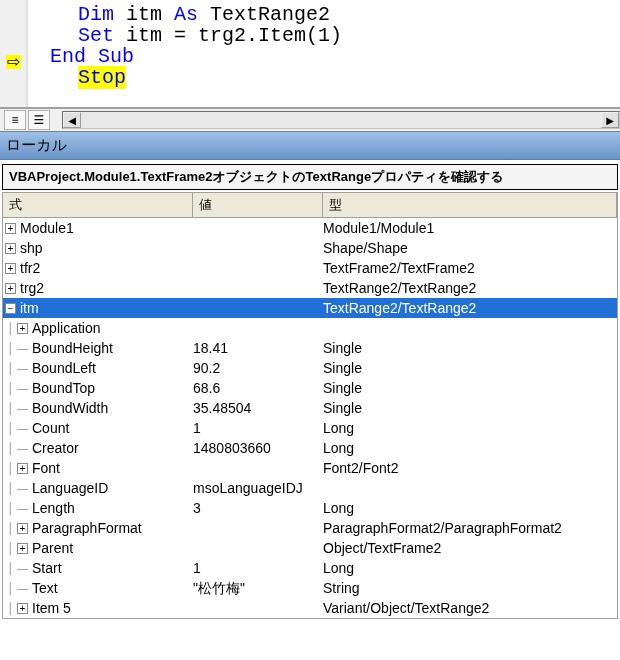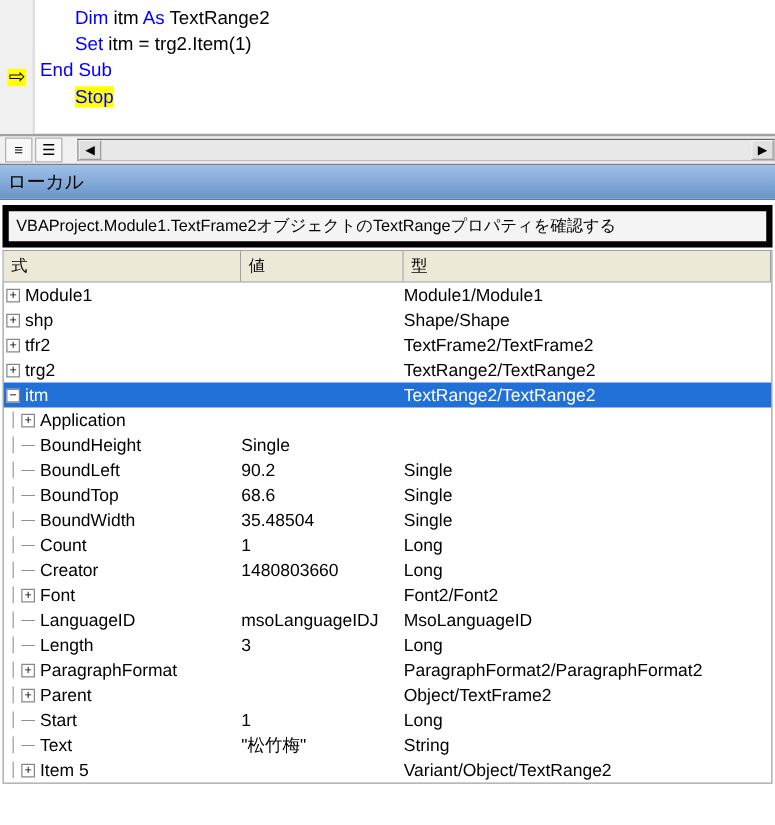--- a/index.html
+++ b/index.html
@@ -30,23 +30,23 @@
     position: absolute;
     left: 6px;
     top: 55px;
     font-size: 16px;
     color: #000;
     background: #ffff00;
     line-height: 14px;
     padding: 0 1px;
   }
   .code-lines {
-    margin-left: 26px;
-    font-family: Liberation Sans, sans-serif;
-    font-size: 15px;
+    margin-left: 44px;
+    font-family: Liberation Mono, monospace;
+    font-size: 20px;
     line-height: 21px;
   }
   .code-line { white-space: pre; }
   .kw { color: #0000ff; }
   .hl-stop { background: #ffff00; }
   .indent1 { padding-left: 28px; }
   .toolbar-strip {
     height: 24px;
     background: #f0f0f0;
     border-top: 1px solid #a0a0a0;
@@ -80,24 +80,25 @@
   .locals-header {
     background: #7da7d8;
     background: linear-gradient(#9fc0e8, #6a95c8);
     color: #000;
     padding: 4px 6px;
     border-bottom: 1px solid #5080b0;
     font-size: 15px;
   }
   .context-bar {
     background: #f4f4f4;
-    border: 5px solid #000000;
+    border: 1px solid #000000;
     margin: 4px 2px 0 2px;
     padding: 3px 6px;
     font-size: 13px;
+    font-weight: bold;
   }
   .grid {
     margin: 2px 2px 0 2px;
     border: 1px solid #a0a0a0;
     background: #fff;
   }
   .grid-head {
     display: flex;
     border-bottom: 1px solid #a0a0a0;
   }
@@ -247,20 +248,21 @@
           <span> Application</span>
         </div>
         <div class="cell-val"></div>
       </div>
       <div class="row">
         <div class="cell-expr pad1">
           <span class="tree-line">│</span>
           <span class="tree-leaf">—</span>
           <span> BoundHeight</span>
         </div>
+        <div class="cell-val">18.41</div>
         <div class="cell-type">Single</div>
       </div>
       <div class="row">
         <div class="cell-expr pad1">
           <span class="tree-line">│</span>
           <span class="tree-leaf">—</span>
           <span> BoundLeft</span>
         </div>
         <div class="cell-val">90.2</div>
         <div class="cell-type">Single</div>
@@ -310,21 +312,20 @@
         <div class="cell-val"></div>
         <div class="cell-type">Font2/Font2</div>
       </div>
       <div class="row">
         <div class="cell-expr pad1">
           <span class="tree-line">│</span>
           <span class="tree-leaf">—</span>
           <span> LanguageID</span>
         </div>
         <div class="cell-val">msoLanguageIDJ</div>
-        <div class="cell-type">MsoLanguageID</div>
       </div>
       <div class="row">
         <div class="cell-expr pad1">
           <span class="tree-line">│</span>
           <span class="tree-leaf">—</span>
           <span> Length</span>
         </div>
         <div class="cell-val">3</div>
         <div class="cell-type">Long</div>
       </div>

